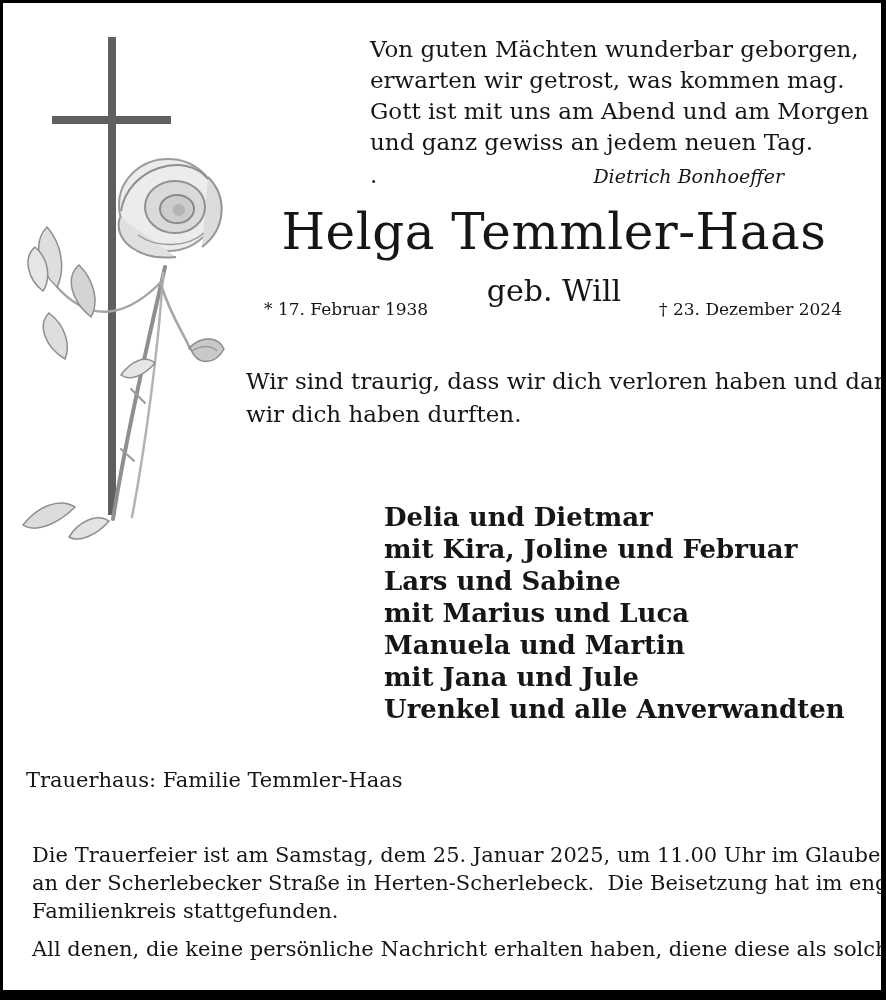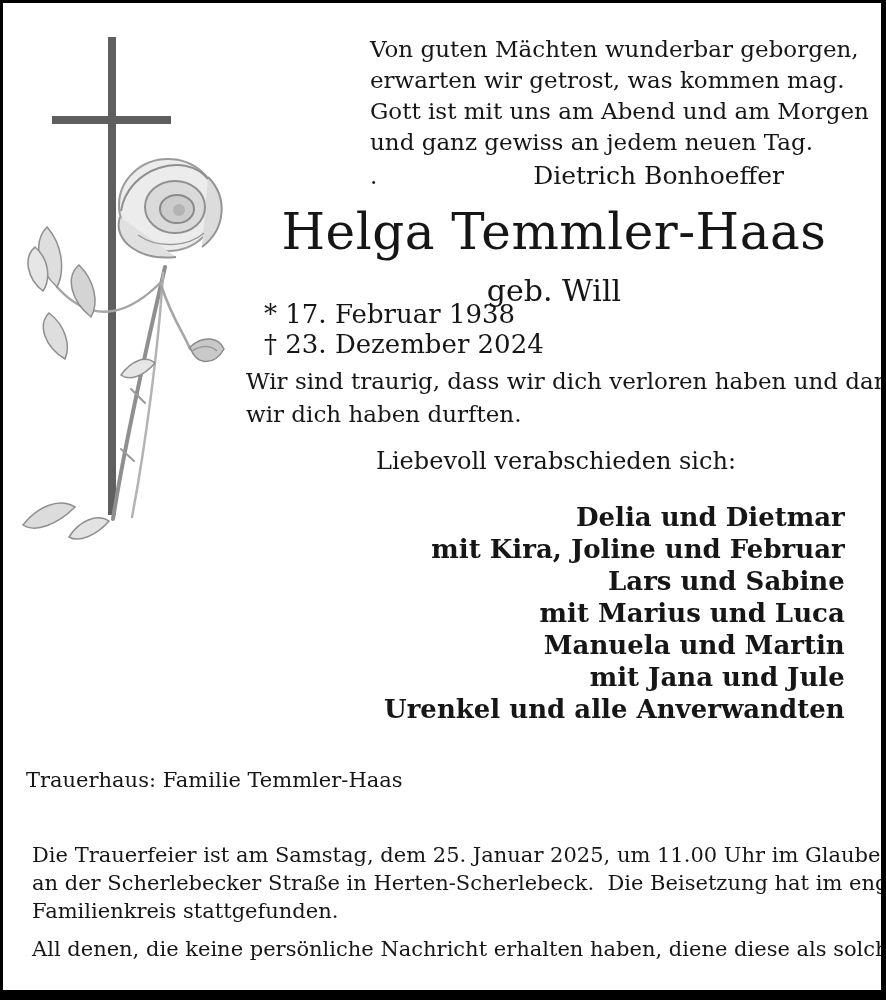--- a/index.html
+++ b/index.html
@@ -19,38 +19,38 @@
   .abs { position: absolute; }
 
   
   .illustration { left: 10px; top: 26px; width: 222px; height: 522px; }
 
   
   .poem { left: 367px; top: 31px; width: 414px; font-size: 23px; line-height: 31px; }
   .poem-line { white-space: pre; }
   .poem-footer { display: flex; justify-content: space-between; align-items: baseline; margin-top: 2px; }
   .poem-dot { font-size: 23px; }
-  .poem-attribution { font-size: 25px; }
+  .poem-attribution { font-size: 19px; font-style: italic; }
 
   
   .name {
     left: 245px; top: 200px; width: 612px;
     text-align: center; font-size: 50px; font-weight: normal;
     letter-spacing: 0.5px; white-space: nowrap;
   }
   .maiden { left: 245px; top: 270px; width: 612px; text-align: center; font-size: 30px; }
-  .dates { left: 261px; top: 296px; width: 578px; display: flex; justify-content: space-between; font-size: 26px; flex-direction: column; }
+  .dates { left: 261px; top: 296px; width: 578px; display: flex; justify-content: space-between; font-size: 17px; }
 
   
   .sorrow { left: 243px; top: 362px; font-size: 23px; line-height: 33px; }
   .sorrow div { white-space: pre; }
 
   .farewell-intro { left: 373px; top: 444px; font-size: 24px; }
 
-  .mourners { left: 381px; top: 498px; font-size: 26px; font-weight: bold; line-height: 32px; text-align: right; }
+  .mourners { left: 381px; top: 498px; font-size: 26px; font-weight: bold; line-height: 32px; }
   .mourners div { white-space: pre; }
 
   
   .trauerhaus { left: 23px; top: 763px; font-size: 21px; line-height: 29px; }
   .service    { left: 29px; top: 838px; font-size: 21px; line-height: 28px; }
   .service div, .trauerhaus div, .closing { white-space: pre; }
   .closing    { left: 29px; top: 934px; font-size: 21px; }
 </style>
 </head>
 <body>
@@ -115,21 +115,20 @@
   <div class="abs dates">
     <span>* 17. Februar 1938</span>
     <span>† 23. Dezember 2024</span>
   </div>
 
   <div class="abs sorrow">
     <div>Wir sind traurig, dass wir dich verloren haben und dankbar, dass</div>
     <div>wir dich haben durften.</div>
   </div>
 
-  <div class="abs farewell-intro">Liebevoll verabschieden sich:</div>
 
   <div class="abs mourners">
     <div>Delia und Dietmar</div>
     <div>mit Kira, Joline und Februar</div>
     <div>Lars und Sabine</div>
     <div>mit Marius und Luca</div>
     <div>Manuela und Martin</div>
     <div>mit Jana und Jule</div>
     <div>Urenkel und alle Anverwandten</div>
   </div>

